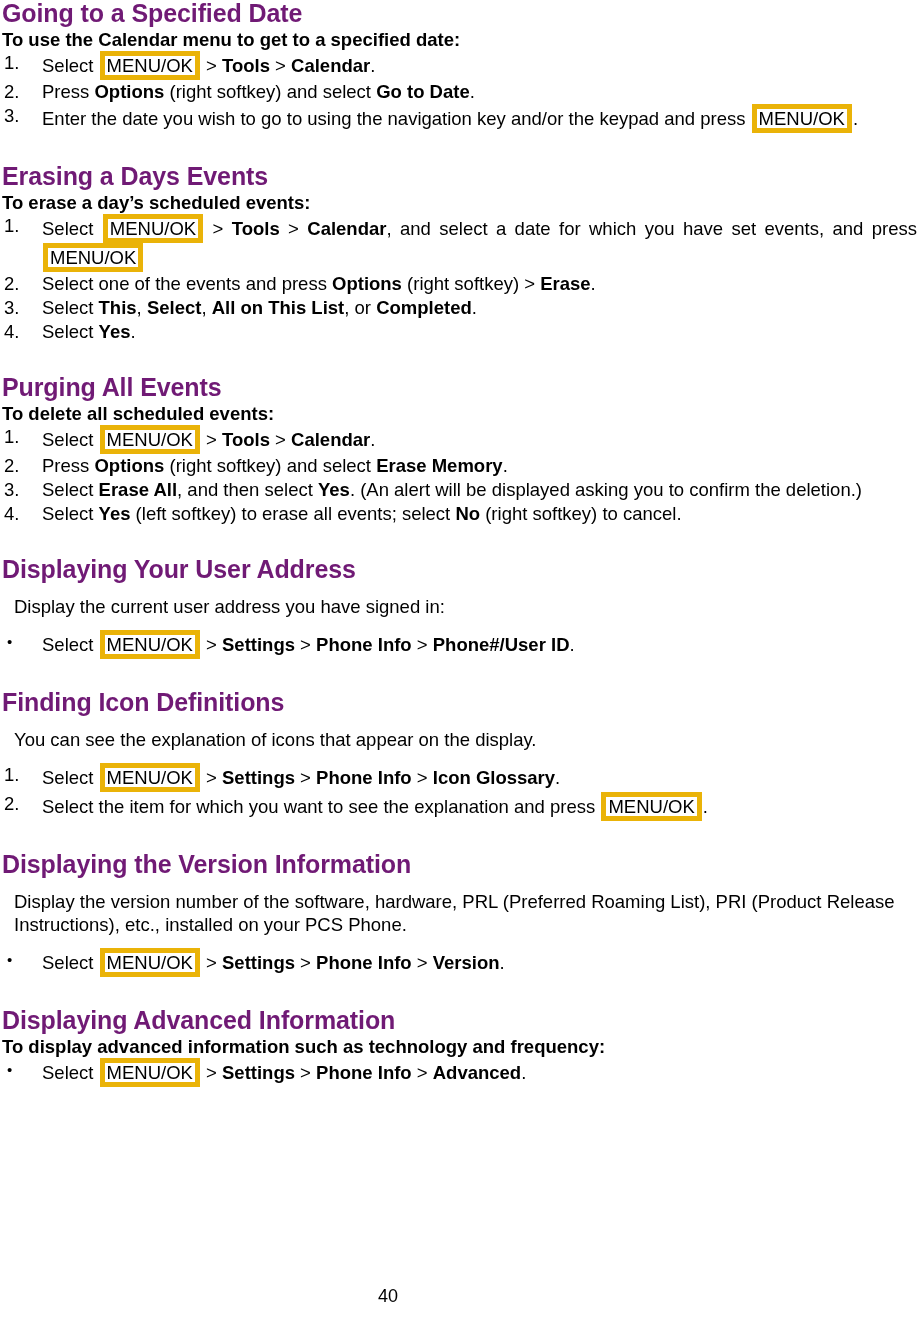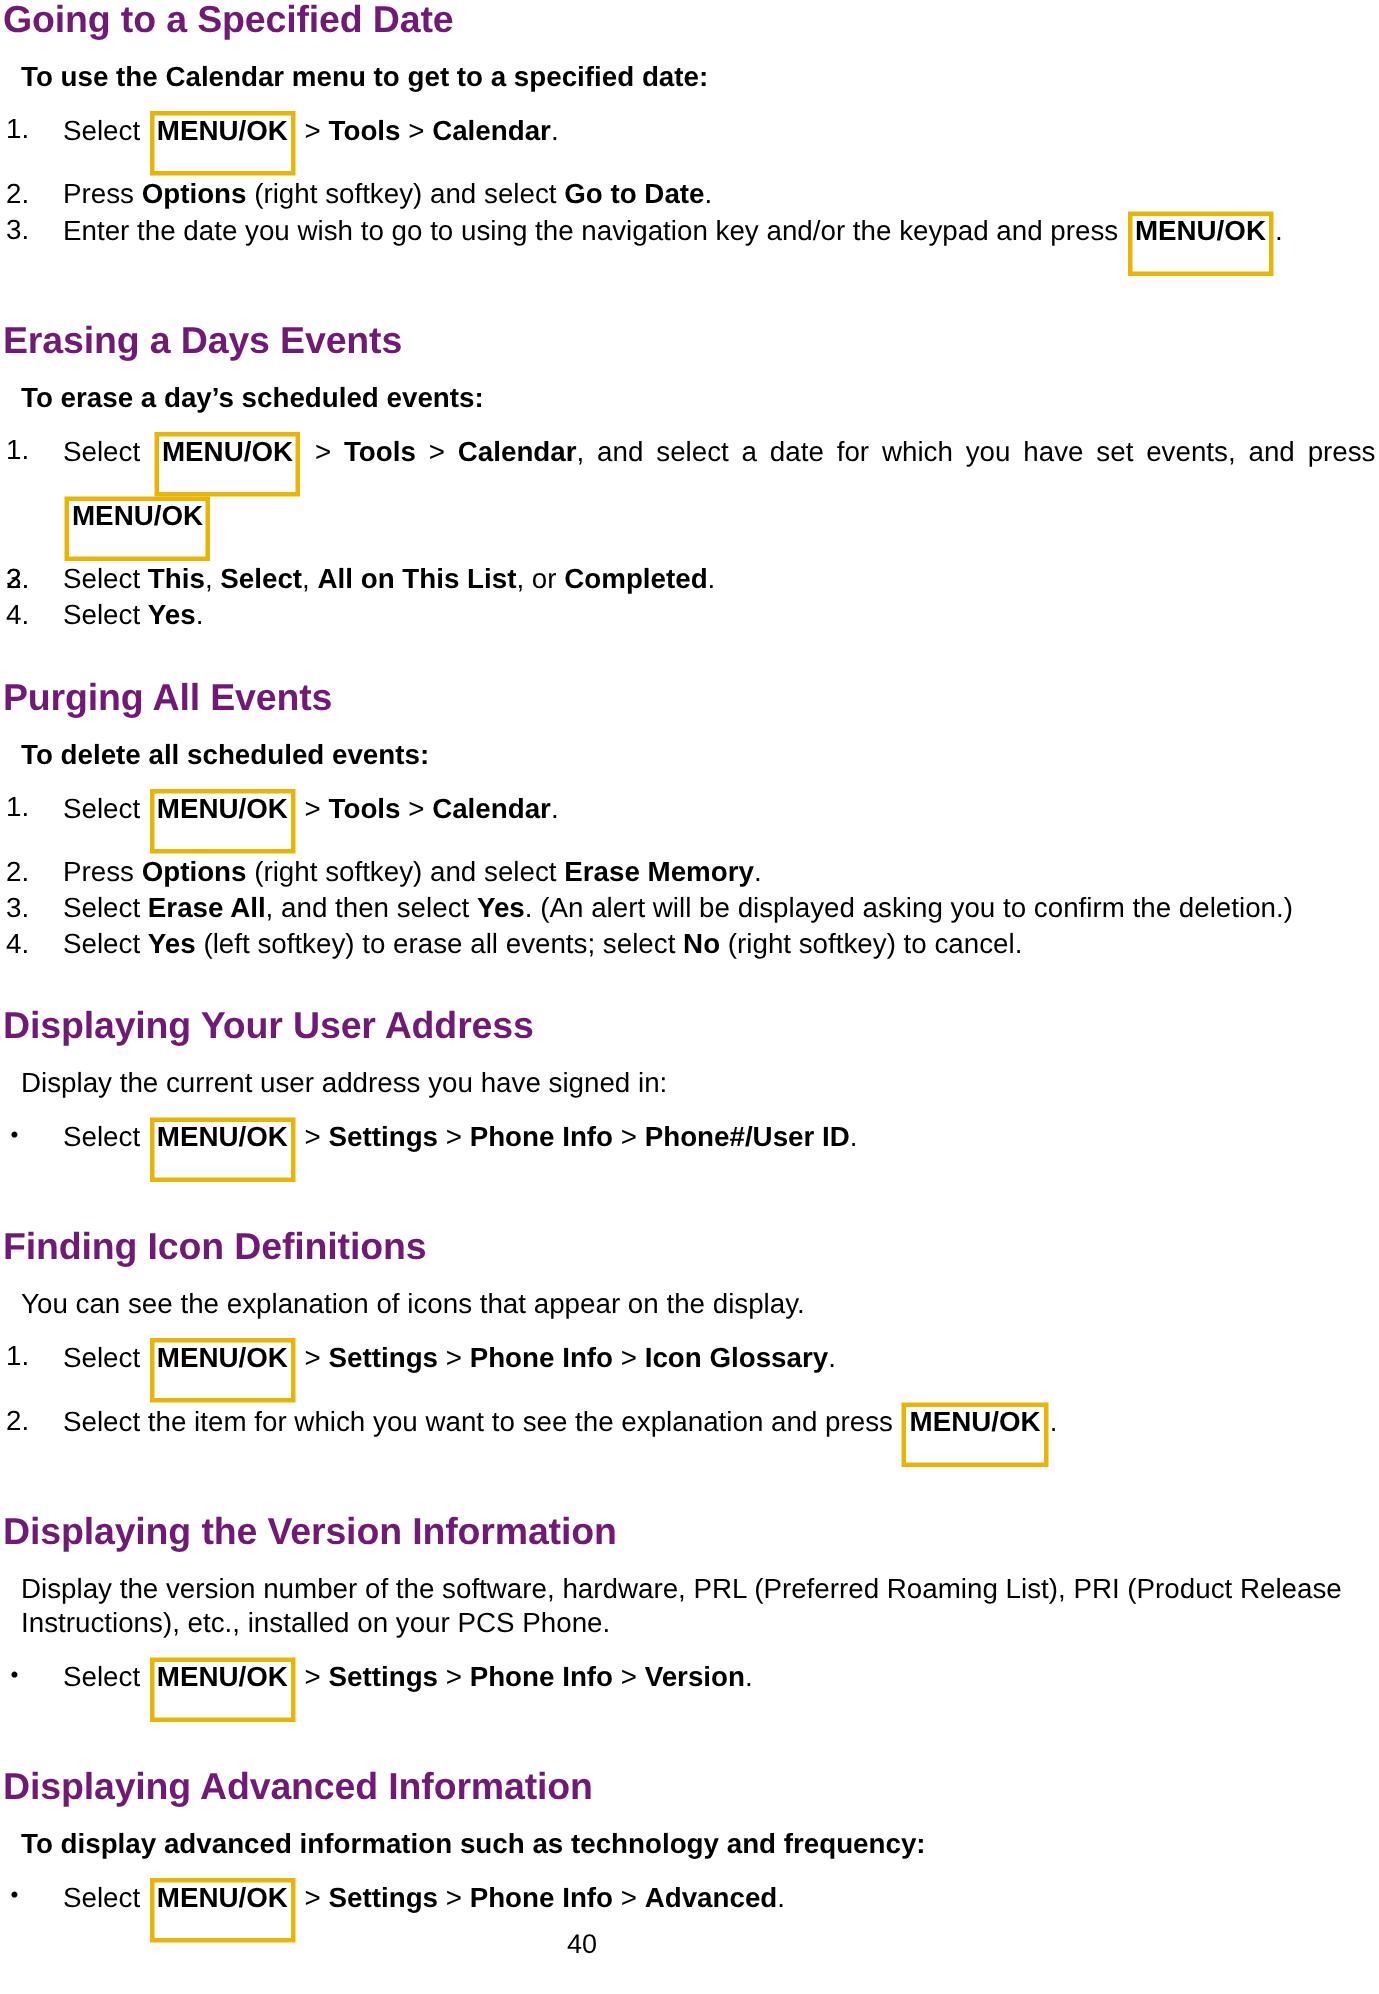--- a/index.html
+++ b/index.html
@@ -38,21 +38,21 @@
     font-weight: bold;
     line-height: 27px;
     margin: 0 0 1px 0;
     letter-spacing: -0.1px;
     white-space: nowrap;
   }
   .subhead {
     font-size: 18.5px;
     font-weight: bold;
     line-height: 23px;
-    margin: 12px;
+    margin: 0;
     white-space: nowrap;
   }
   .intro {
     font-size: 18.5px;
     font-weight: normal;
     line-height: 23px;
     margin: 12px;
   }
 
   
@@ -84,24 +84,24 @@
   li.step.justify > .step-text {
     display: block;
     text-align: justify;
     text-align-last: left;
   }
 
   
   b, strong { font-weight: bold; }
   .key {
     display: inline-block;
-    border: 3px solid #eab308;
-    padding: 0 2px 18px 2px;
+    border: 5px solid #eab308;
+    padding: 0 2px 0 2px;
     margin: 0 1px;
-    font-weight: bold;
+    font-weight: normal;
     line-height: 19px;
     vertical-align: baseline;
     white-space: nowrap;
   }
   .gap-lg { height: 30px; }
 
   
   .page-number {
     position: absolute;
     left: 0;
@@ -126,21 +126,21 @@
         <li class="step"><span class="marker">3.</span><span class="step-text"><span>Enter the date you wish to go to using the navigation key and/or the keypad and press </span><span class="key">MENU/OK</span><span>.</span></span></li>
       </ol>
       <div class="gap-lg"></div>
       <h1 class="section-title">Erasing a Days Events</h1>
       <p class="subhead">To erase a day’s scheduled events:</p>
       <ol class="steps">
         <li class="step justify">
           <span class="marker">1.</span>
           <span class="step-text"><span>Select </span><span class="key">MENU/OK</span><span> &gt; </span><b>Tools</b><span> &gt; </span><b>Calendar</b><span>, and select a date for which you have set events, and press </span><span class="key">MENU/OK</span></span>
         </li>
-        <li class="step"><span class="marker">2.</span></li>
+        <li class="step"><span class="marker">2.</span><span class="step-text"><span>Select one of the events and press </span><b>Options</b><span> (right softkey) &gt; </span><b>Erase</b><span>.</span></span></li>
         <li class="step"><span class="marker">3.</span><span class="step-text"><span>Select </span><b>This</b><span>, </span><b>Select</b><span>, </span><b>All on This List</b><span>, or </span><b>Completed</b><span>.</span></span></li>
         <li class="step"><span class="marker">4.</span><span class="step-text"><span>Select </span><b>Yes</b><span>.</span></span></li>
       </ol>
       <div class="gap-lg"></div>
       <h1 class="section-title">Purging All Events</h1>
       <p class="subhead">To delete all scheduled events:</p>
       <ol class="steps">
         <li class="step"><span class="marker">1.</span><span class="step-text"><span>Select </span><span class="key">MENU/OK</span><span> &gt; </span><b>Tools</b><span> &gt; </span><b>Calendar</b><span>.</span></span></li>
         <li class="step"><span class="marker">2.</span><span class="step-text"><span>Press </span><b>Options</b><span> (right softkey) and select </span><b>Erase Memory</b><span>.</span></span></li>
         <li class="step"><span class="marker">3.</span><span class="step-text"><span>Select </span><b>Erase All</b><span>, and then select </span><b>Yes</b><span>. (An alert will be displayed asking you to confirm the deletion.)</span></span></li>

